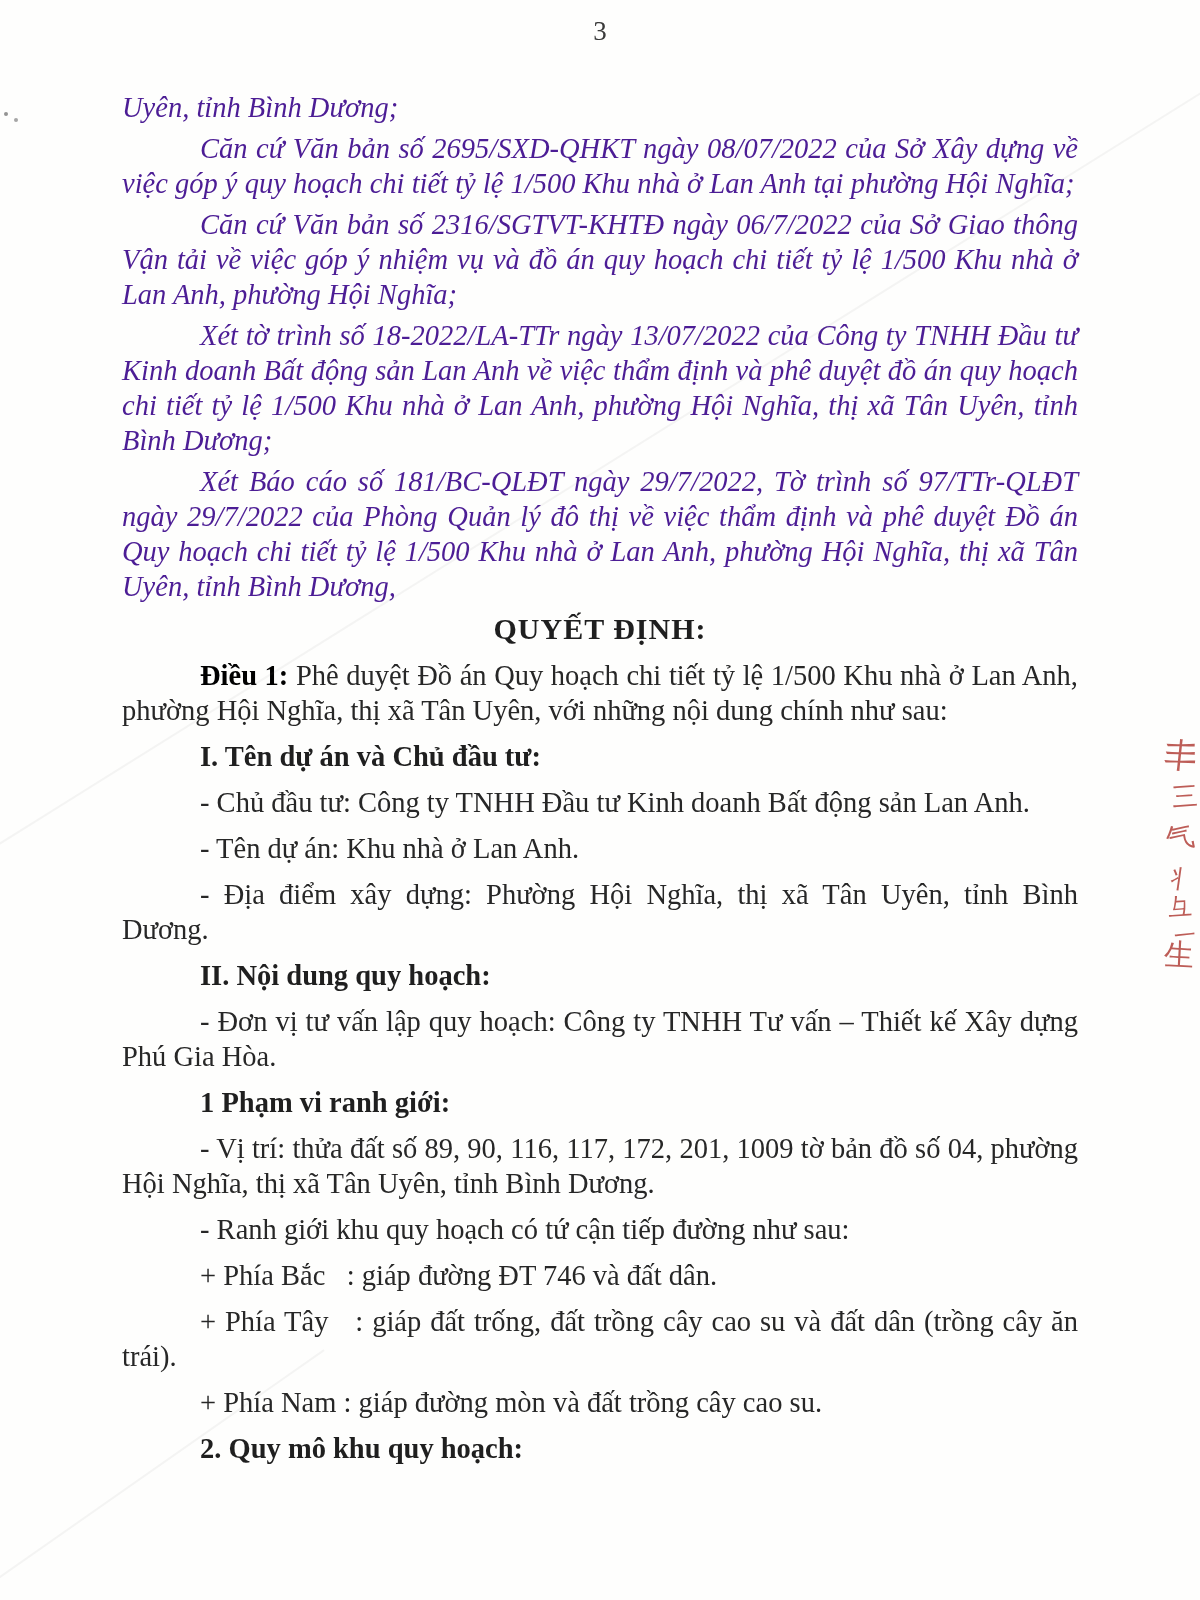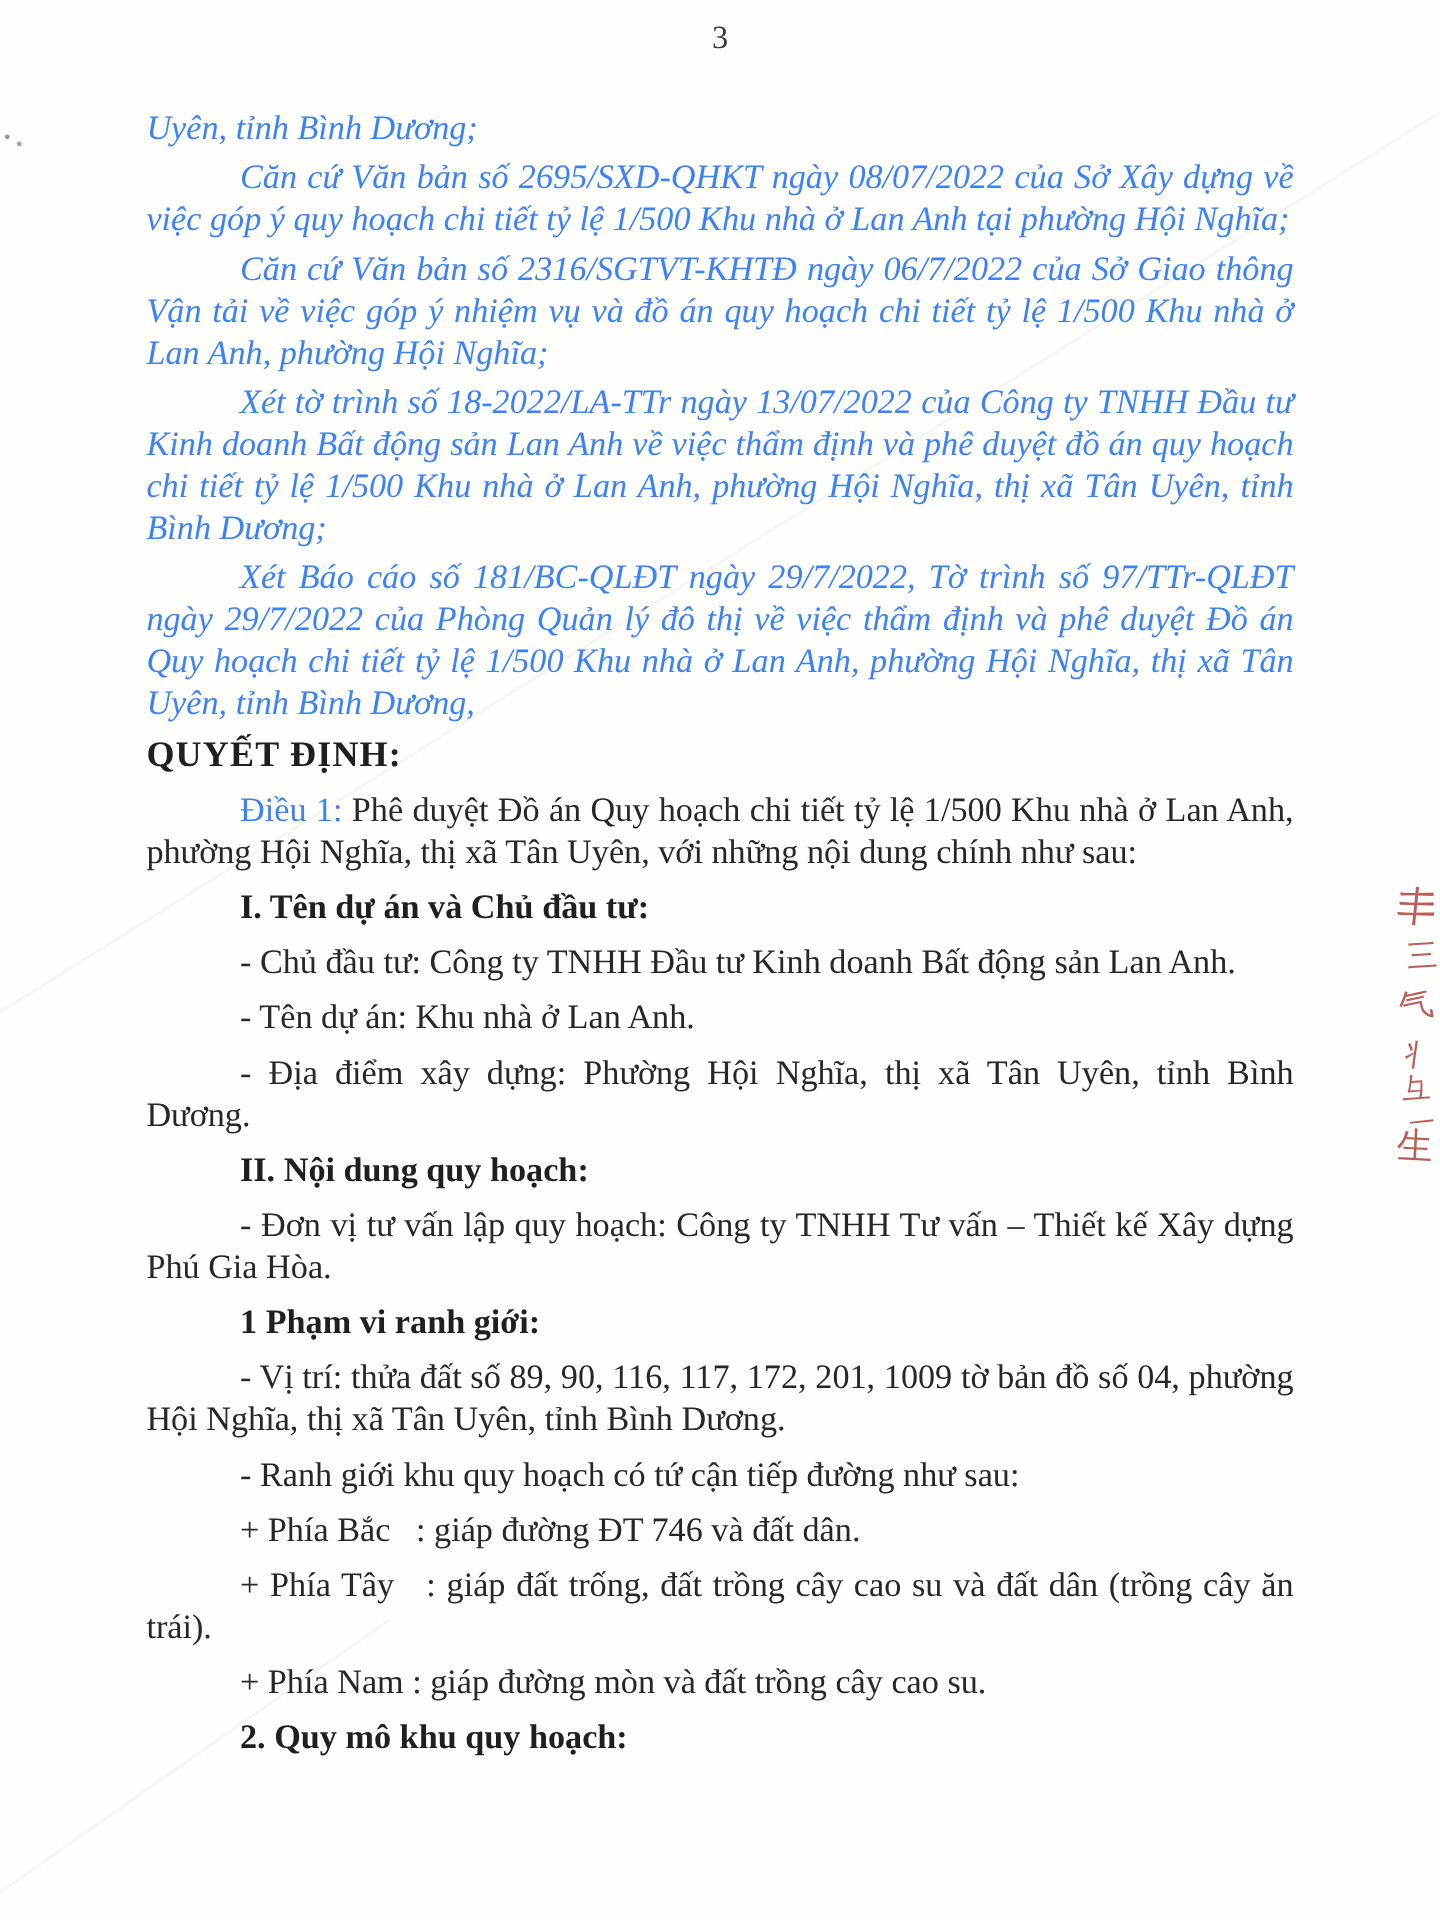--- a/index.html
+++ b/index.html
@@ -17,31 +17,31 @@
     text-align:center; font-size:27px; color:#3a3a3a;
   }
   .content {
     position:absolute; left:122px; top:90px; width:956px;
   }
   p { margin:0; font-size:28.5px; line-height:35px; text-align:justify; }
   p.pre {
     font-style:italic;
     text-indent:78px;
     margin-bottom:6px;
-    color:#3b82f6;
+    color:#4c1d95;
     font-family:Liberation Serif, serif;
   }
   p.pre.noindent { text-indent:0; }
   .qd {
-    font-weight:bold; font-size:30px;
+    text-align:center; font-weight:bold; font-size:30px;
     letter-spacing:1px; margin:8px 0 12px; color:#1f1f1f;
   }
   p.b { text-indent:78px; margin-bottom:11px; }
   p.b.h { font-weight:bold; color:#1f1f1f; }
-  .lead { font-weight:normal; color:#3b82f6; }
+  .lead { font-weight:bold; color:#000000; }
   
   .stamp {
     position:absolute; left:1156px; top:735px; width:60px; height:225px;
     color:#b2423b; font-family:"DejaVu Sans",sans-serif;
     opacity:0.85;
   }
   .stamp span {
     position:absolute; left:12px; display:block;
     transform:rotate(-4deg);
   }

